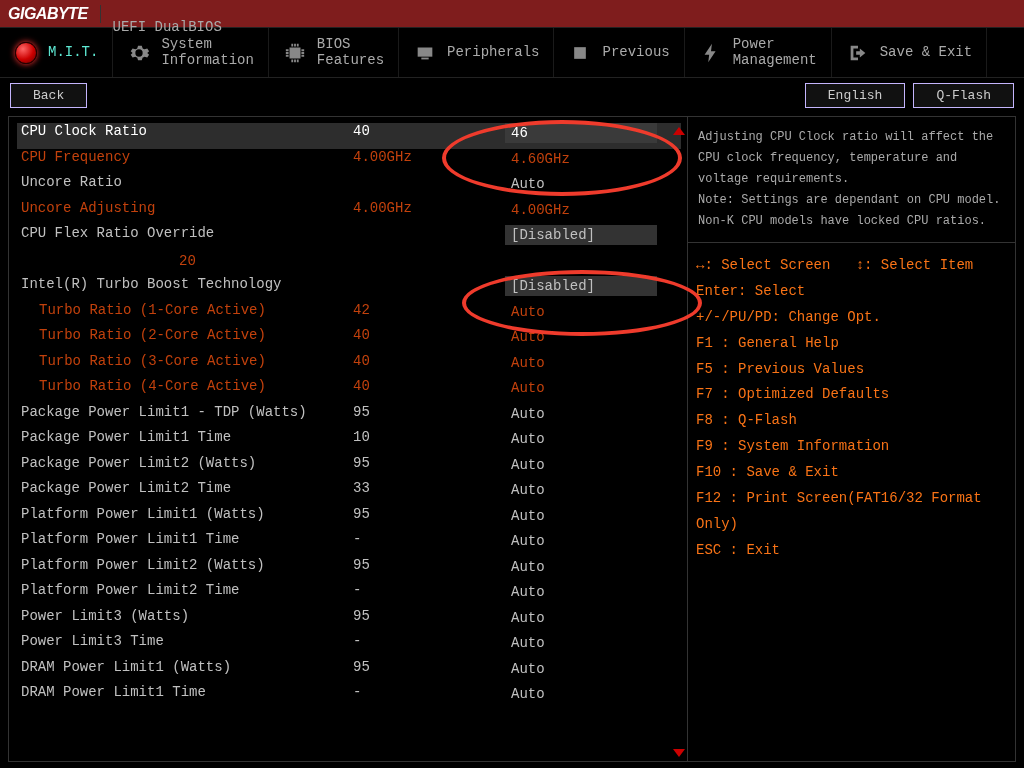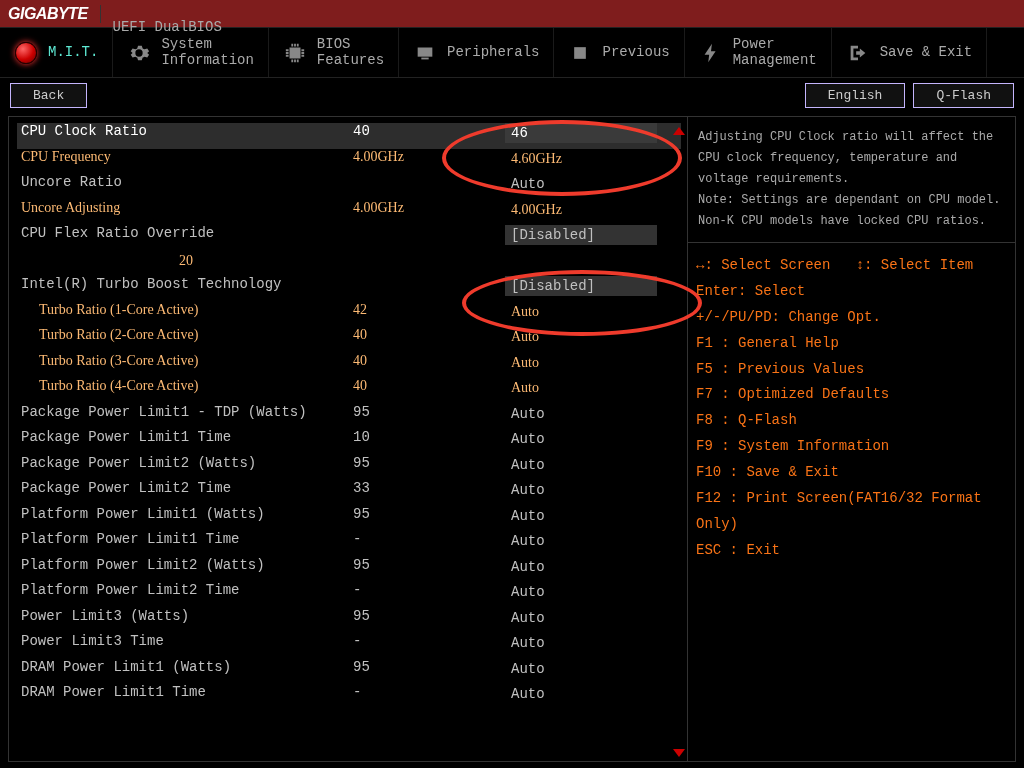--- a/index.html
+++ b/index.html
@@ -95,21 +95,21 @@
     display:flex;
     height: 25.5px;
     align-items:flex-start;
     padding-left: 4px;
   }
   .row .name { flex:0 0 332px; }
   .row .def  { flex:0 0 152px; }
   .row .val  { flex:0 0 152px; padding:2px 6px; }
   .row.selected .val { background:#3a3a3a; color:#fff; }
   .row.selected { background:#2d2d2d; color:#fff; }
-  .row.dim { color:#fdba74;font-family:Liberation Serif, serif; }
+  .row.dim { color:#c2410c; }
   .row.indent .name { padding-left: 18px; }
   .row.dropdown .val { background:#333; }
   .side-pane {
     width: 328px;
     border-left:1px solid #333;
     display:flex;
     flex-direction:column;
   }
   .help-box {
     padding: 10px 10px;

